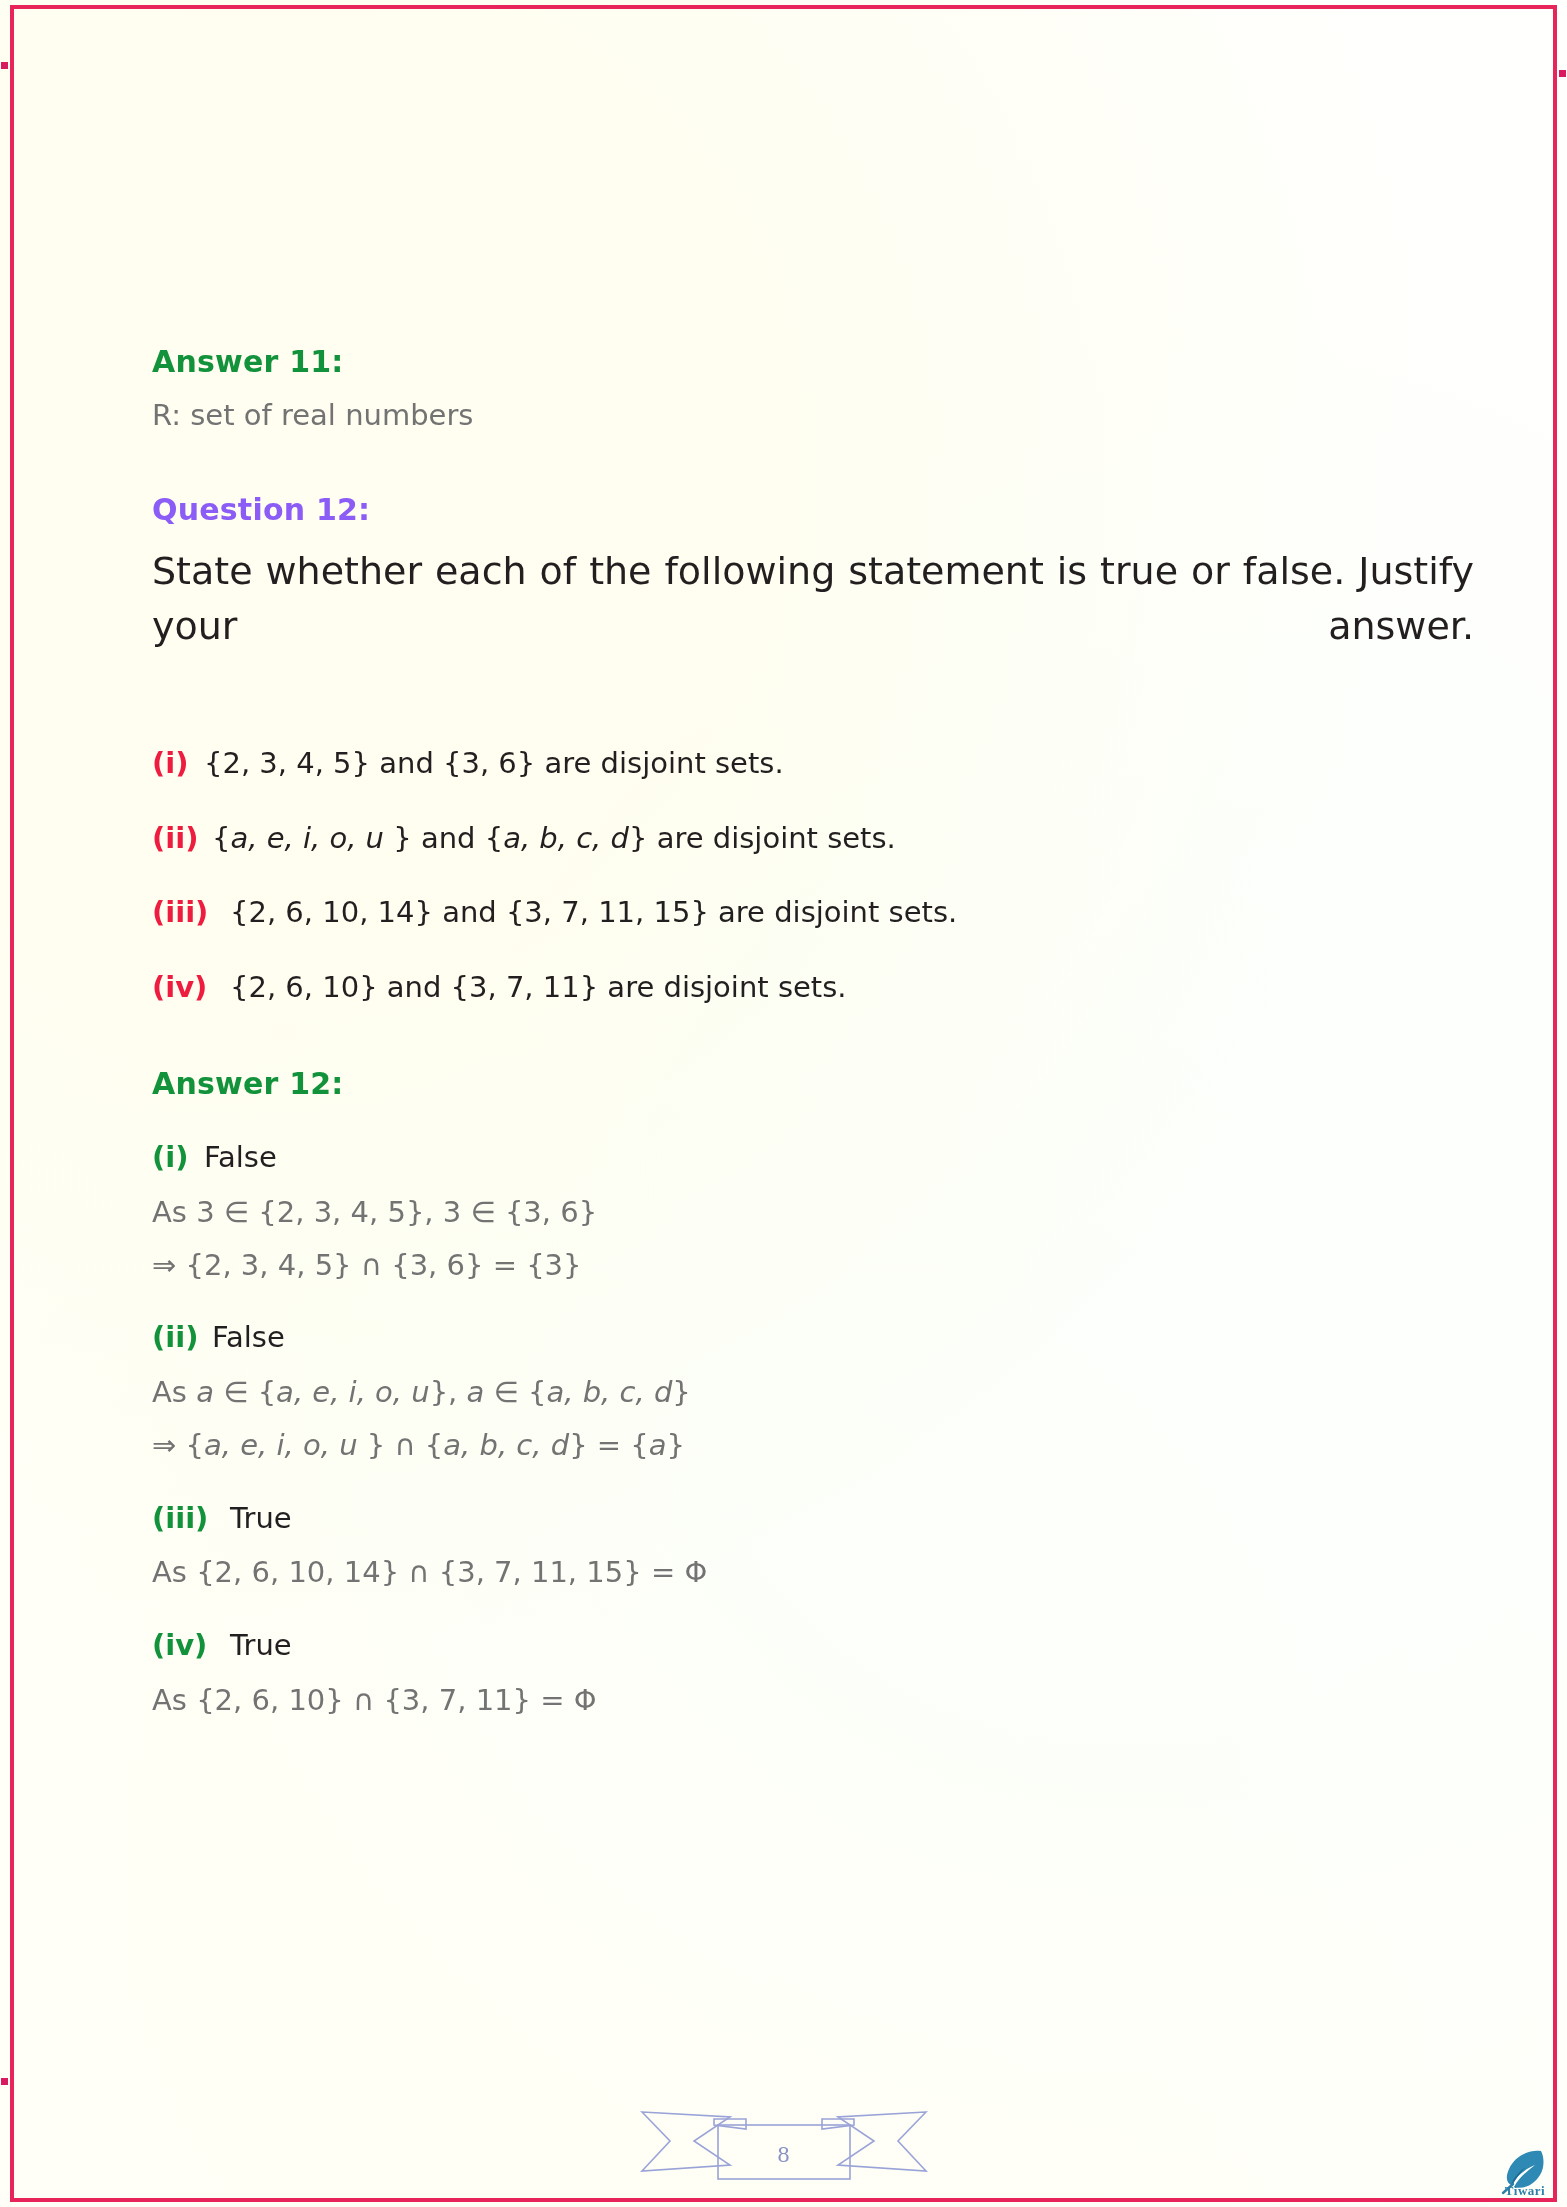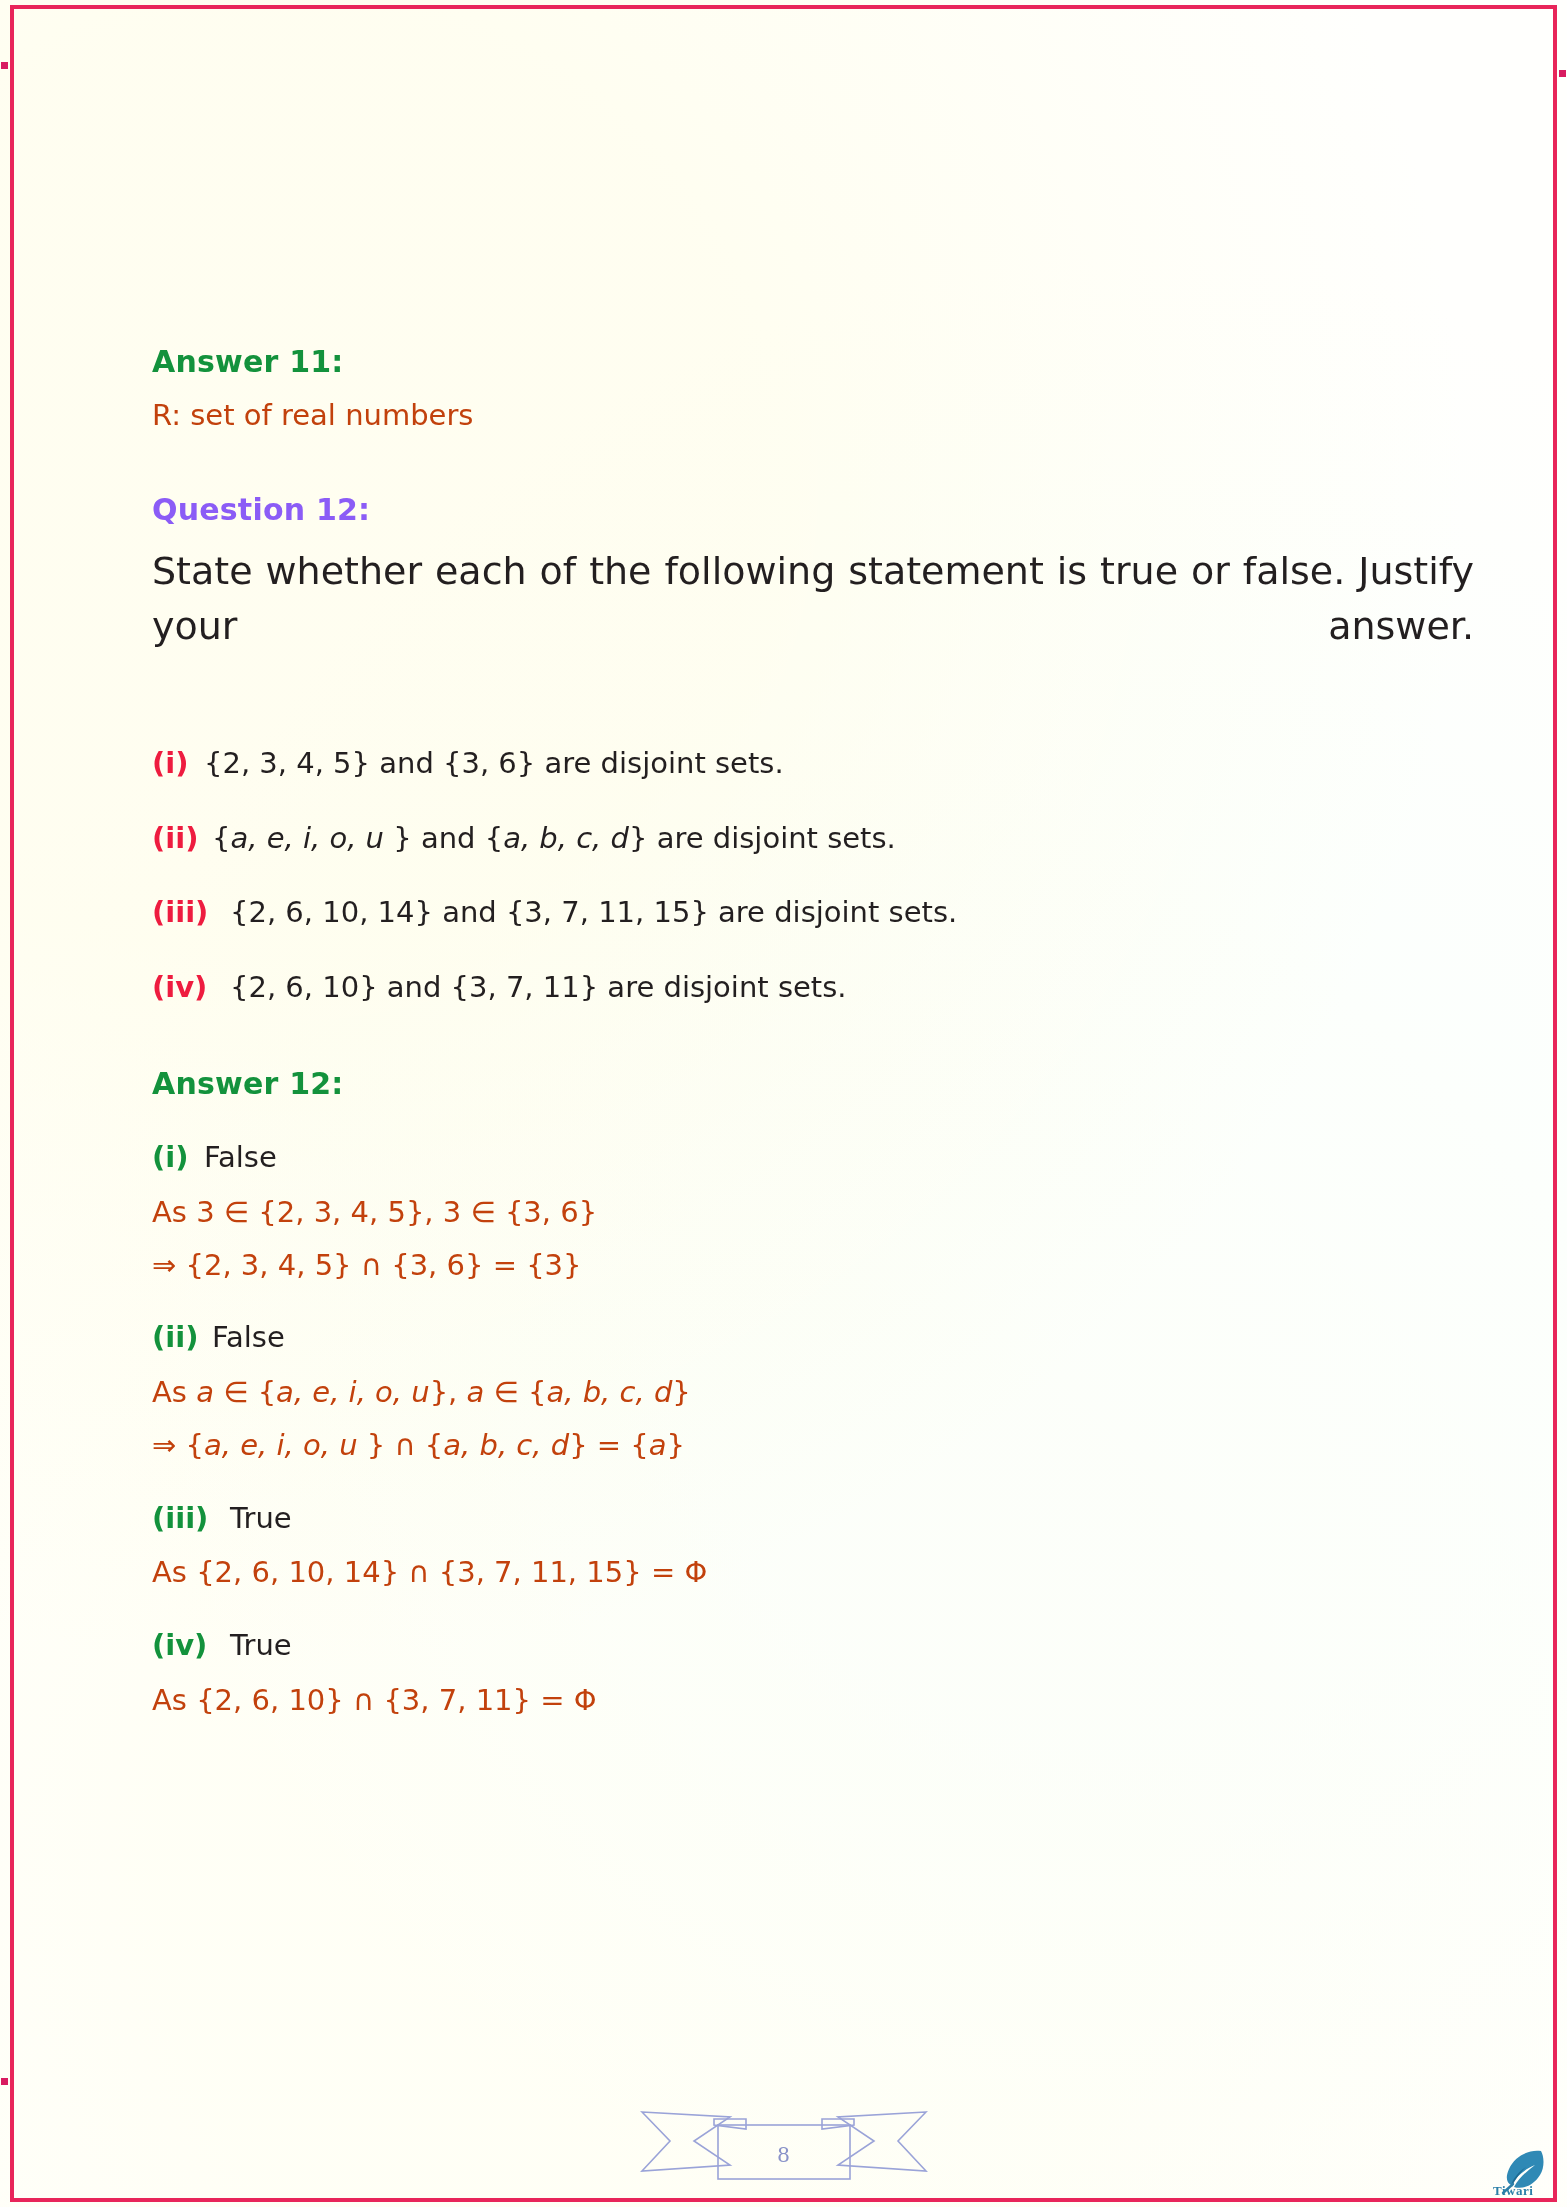--- a/index.html
+++ b/index.html
@@ -73,21 +73,21 @@
     font-weight: bold;
     font-size: 30px;
     letter-spacing: 0.2px;
     margin: 0 0 16px 0;
     line-height: 1.18;
   }
   .heading.green  { color: #13923c; }
   .heading.red    { color: #8b5cf6; }
 
   .line {
-    color: #c2410c;
+    color: #737373;
     font-size: 29px;
     line-height: 1.44;
     margin: 0 0 11px 0;
     white-space: nowrap;
   }
   .para {
     color: #231f20;
     font-size: 38px;
     line-height: 1.45;
     margin: 0 0 14px 0;
@@ -151,21 +151,21 @@
     bottom: 4px;
     width: 66px;
     height: 60px;
   }
   .brand-logo svg { display: block; }
   .brand-logo-text {
     position: absolute;
     left: 0;
     right: 2px;
     bottom: 4px;
-    text-align: left;
+    text-align: center;
     font-size: 13px;
     font-weight: bold;
     color: #2b7fa8;
     letter-spacing: 0.5px;
     font-family: "Liberation Serif", serif;
   }
 </style>
 </head>
 <body>
 

